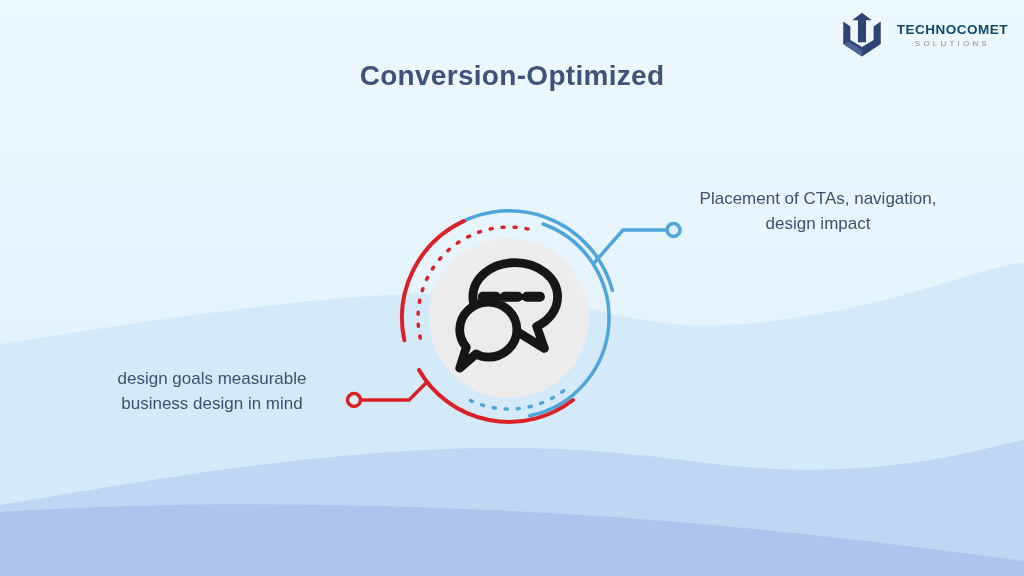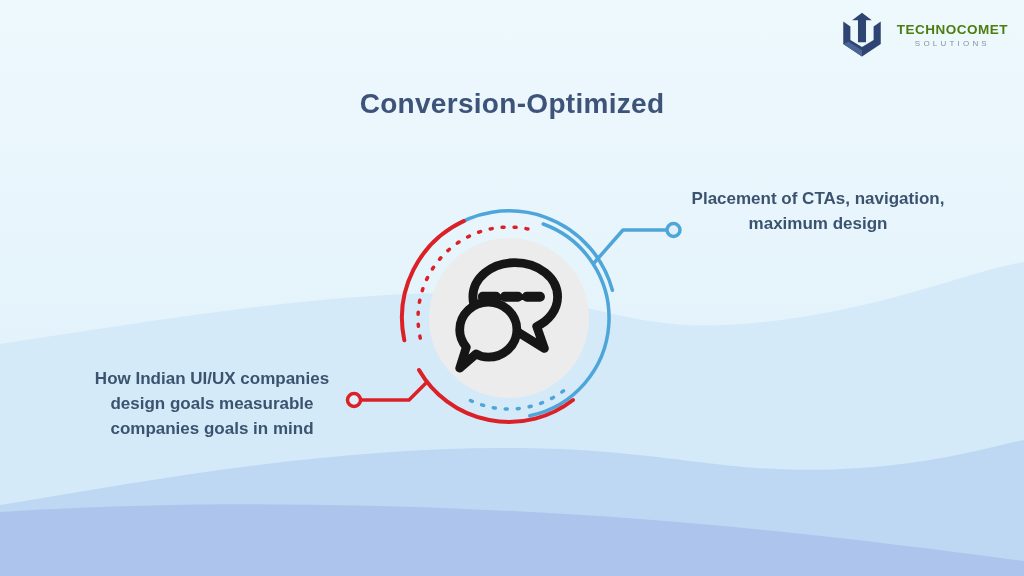--- a/index.html
+++ b/index.html
@@ -17,40 +17,39 @@
   .diagram-svg{z-index:2;}
   .page-title{
     position:absolute;z-index:3;
     left:50%;top:56px;transform:translateX(-50%);
     text-align:center;
     font-size:28px;font-weight:bold;
     line-height:39px;
     color:#3e5379;
     letter-spacing:0.3px;
     white-space:nowrap;
-    margin-top:28px;
   }
   .callout{
     position:absolute;z-index:3;
     width:300px;
     text-align:center;
-    font-size:17px;font-weight:bold;
+    font-size:17px;font-weight:normal;
     line-height:25px;
     color:#3b536f;
   }
   .callout.right{left:668px;top:186px;}
   .callout.left{left:62px;top:366px;}
   .brand{
     position:absolute;z-index:3;
     right:16px;top:10px;
     display:flex;align-items:center;gap:8px;
   }
   .brand-text{display:flex;flex-direction:column;align-items:center;}
   .brand-name{
-    font-size:13.5px;font-weight:bold;color:#4d7c0f;letter-spacing:0.5px;
+    font-size:13.5px;font-weight:bold;color:#0c4a6e;letter-spacing:0.5px;
   }
   .brand-sub{
     margin-top:2px;
     font-size:8px;color:#8292a4;letter-spacing:3.2px;
   }
 </style>
 </head>
 <body>
 
 <div class="canvas">
@@ -108,22 +107,21 @@
       <path d="M30,3 L41,11.5 L34.5,11.5 L34.5,36 L25.5,36 L25.5,11.5 L19,11.5 Z" fill="#2e4472"></path>
     </svg>
     <div class="brand-text">
       <div class="brand-name">TECHNOCOMET</div>
       <div class="brand-sub">SOLUTIONS</div>
     </div>
   </div>
 
   <div class="callout right">
     <div>Placement of CTAs, navigation,</div>
-    <div>maximum design</div>
+    <div>design impact</div>
   </div>
 
   <div class="callout left">
-    <div>How Indian UI/UX companies</div>
     <div>design goals measurable</div>
-    <div>companies goals in mind</div>
+    <div>business design in mind</div>
   </div>
 
 </div>
 
 </body></html>

